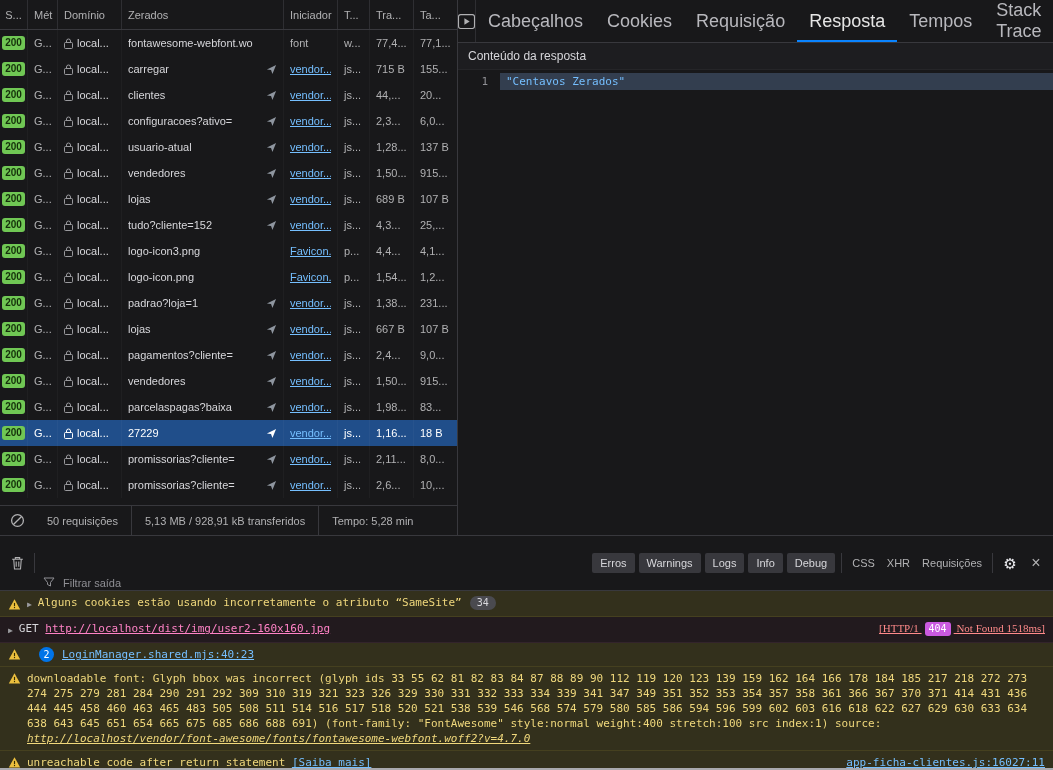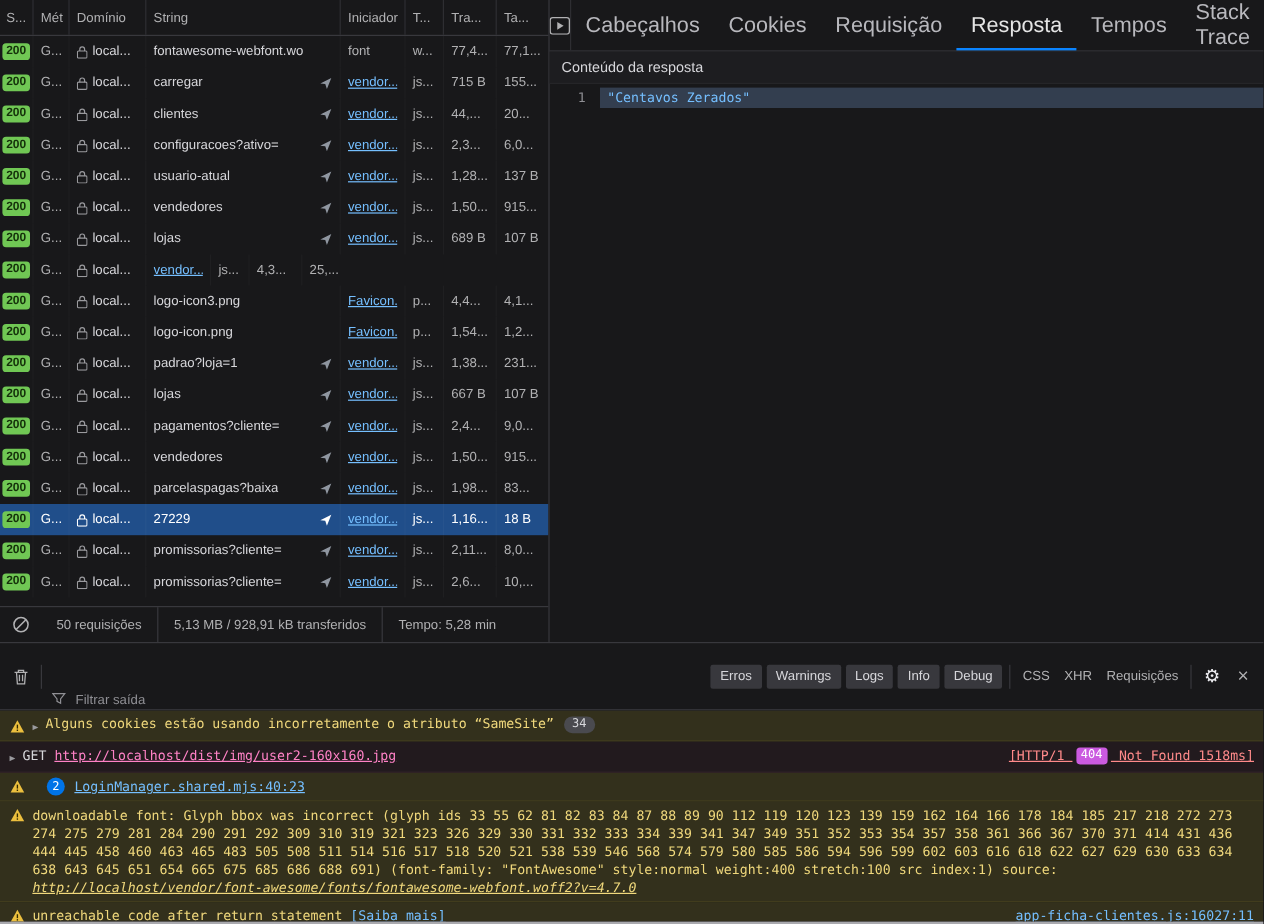--- a/index.html
+++ b/index.html
@@ -78,39 +78,39 @@
   .msg-icons { display:flex; align-items:center; }
   .msg-icons .icon-wrap { margin-right:6px; margin-top:1px; }
   .expand-arrow { font-size:8px; color:#9a9a9e; margin-right:6px; margin-top:2px; }
   .msg-body { flex:1; min-width:0; overflow-wrap:break-word; }
   .msg-right { margin-left:12px; white-space:nowrap; display:flex; align-items:center; }
   .badge-pill { background:#4a4a4f; color:#d7d7db; border-radius:8px; padding:0 7px; font-size:10px; line-height:14px; display:inline-block; margin-left:8px; vertical-align:middle; }
   .badge-circle { background:#0074e8; color:#fff; border-radius:50%; width:15px; height:15px; display:inline-flex; align-items:center; justify-content:center; font-size:10px; margin-right:8px; }
   .badge-status { background:#cb5ae0; color:#fff; border-radius:3px; padding:0 4px; font-size:10px; line-height:14px; display:inline-block; margin:0 3px; }
   .net-method { color:#d7d7db; }
   .url-link { color:#ff82c6; text-decoration:underline; }
-  .err-text { color:#ff8a8a; }
+  .err-text { color:#ff8a8a;font-family:Liberation Serif, serif; }
   .u { text-decoration:underline; }
   .src-link { color:#75bfff; text-decoration:underline; }
   .warn-link { color:#f0d87c; text-decoration:underline; font-style:italic; }
   .learn-link { color:#75bfff; text-decoration:underline; }
   .console-edge { flex:0 0 2px; background:#a9a9ae; margin-top:auto; }
 </style>
 </head>
 <body>
 
 <div class="devtools">
   <div class="top">
 
     <div class="net-panel">
       <div class="net-header">
           <div class="hcell c0">S...</div>
           <div class="hcell c1">Mét</div>
           <div class="hcell c2">Domínio</div>
-          <div class="hcell c3">String</div>
+          <div class="hcell c3">Zerados</div>
           <div class="hcell c4">Iniciador</div>
           <div class="hcell c5">T...</div>
           <div class="hcell c6">Tra...</div>
           <div class="hcell c7">Ta...</div>
         </div>
       <div class="net-rows">
           <div class="net-row">
             <div class="cell c0">
               <span class="status-badge">200</span>
             </div>
@@ -314,20 +314,28 @@
             </div>
             <div class="cell c1">G...</div>
             <div class="cell c2">
               <span class="icon-wrap">
                 <svg width="9" height="11" viewBox="0 0 9 11">
                   <rect x="0.5" y="4.5" width="8" height="6" rx="1" fill="none" stroke="currentColor"></rect>
                   <path d="M2.5 4.5 V3 a2 2 0 0 1 4 0 V4.5" fill="none" stroke="currentColor"></path>
                 </svg>
               </span>
               <span class="domain-text">local...</span>
+            </div>
+            <div class="cell c3">
+              <span class="file-text">tudo?cliente=152</span>
+              <span class="icon-wrap plane">
+                <svg width="11" height="11" viewBox="0 0 12 12">
+                  <path d="M1 6 L11 1 L7 11 L5.5 6.5 Z" fill="currentColor"></path>
+                </svg>
+              </span>
             </div>
             <div class="cell c4">
               <span class="init-link">vendor....</span>
             </div>
             <div class="cell c5">js...</div>
             <div class="cell c6">4,3...</div>
             <div class="cell c7">25,...</div>
           </div>
           <div class="net-row">
             <div class="cell c0">

